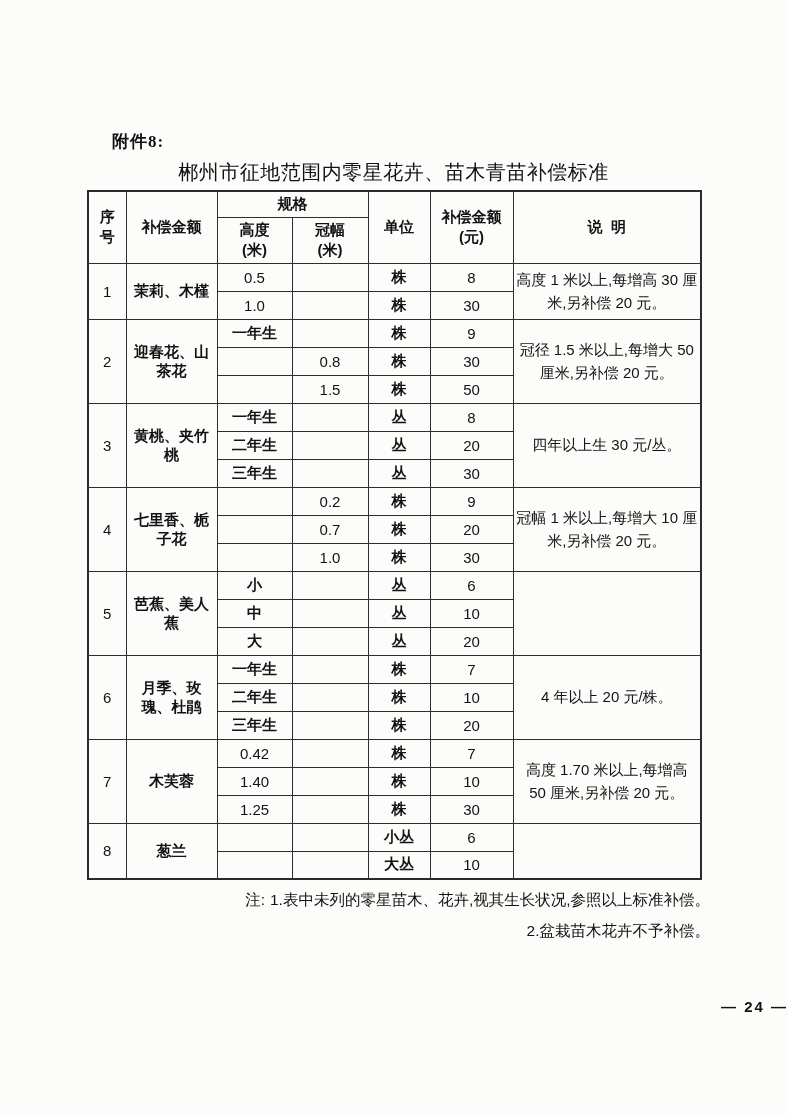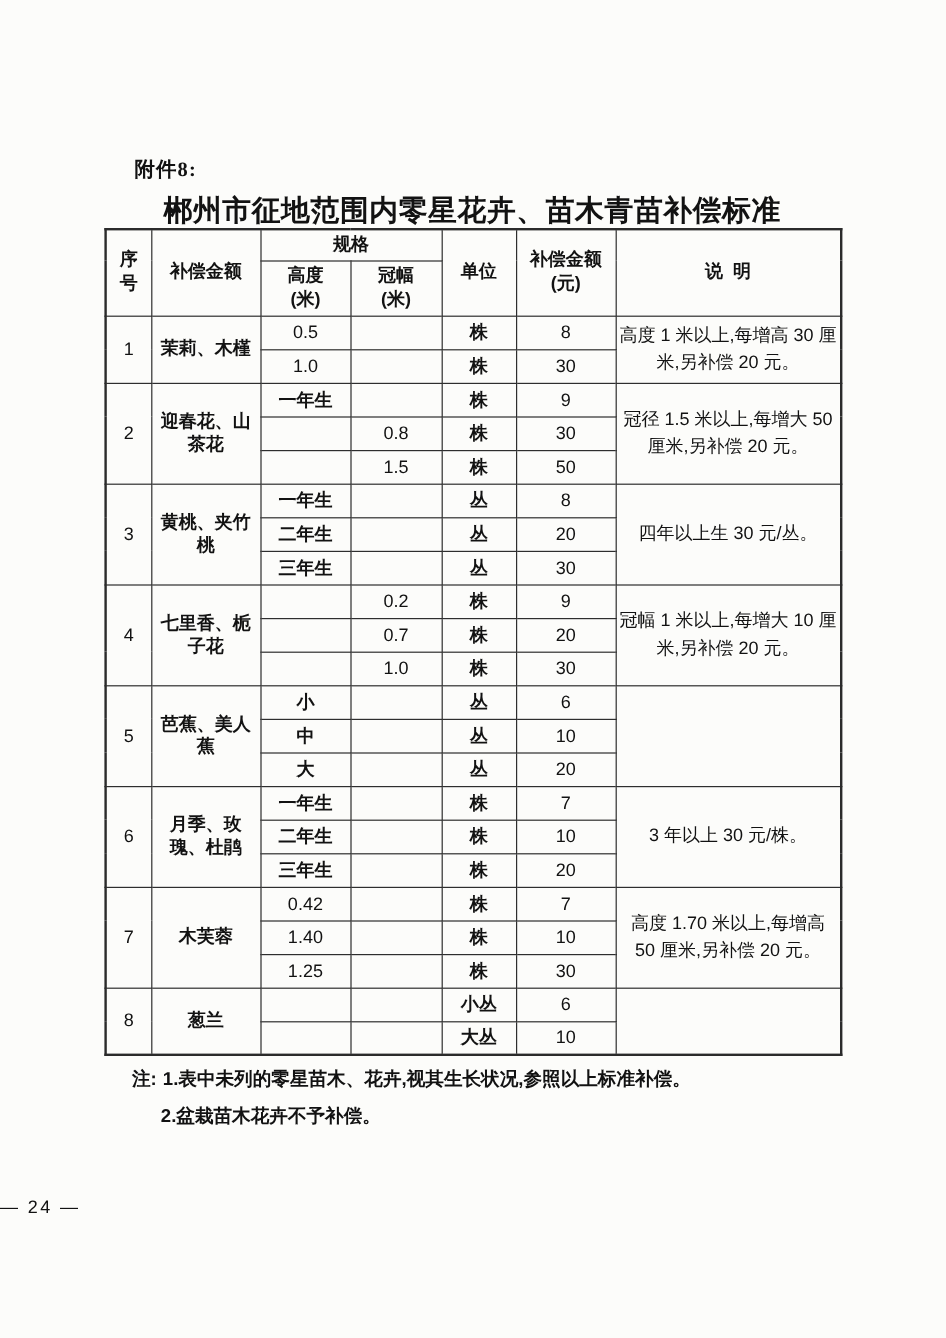--- a/index.html
+++ b/index.html
@@ -12,21 +12,21 @@
     overflow: hidden;
   }
   .page { position: absolute; inset: 0; }
 
   .attachment {
     position: absolute; left: 112px; top: 130px;
     font-size: 17px; font-weight: bold; letter-spacing: 1px; font-family: Liberation Serif, serif;
   }
   .doc-title {
     position: absolute; left: 87px; top: 159px; width: 613px;
-    text-align: center; font-size: 24px; font-weight: bold;
+    text-align: center; font-size: 20px; font-weight: normal;
     letter-spacing: 0.5px;
   }
 
   table.comp {
     position: absolute; left: 87px; top: 190px;
     width: 613px; border-collapse: collapse; table-layout: fixed;
     border: 2px solid #2b2b2b;
   }
   table.comp th, table.comp td {
     border: 1px solid #2e2e2e;
@@ -42,29 +42,29 @@
   tbody tr { height: 28px; }
   td.item-name-cell { font-weight: bold; line-height: 1.3; padding: 0 13px; }
   td.cjk { font-weight: bold; }
   td.note-cell {
     text-align: left; padding: 3px 8px;
     font-weight: normal; line-height: 1.55; font-size: 15px;
   }
 
   .notes {
     position: absolute; left: 110px; top: 889px; width: 600px;
-    font-size: 15.5px; font-weight: bold; line-height: 1.45;
+    font-size: 15.5px; font-weight: normal; line-height: 1.45; text-align: right;
   }
   .note-line { margin-bottom: 9px; }
   .note-line .lbl { margin-right: 5px; }
   .note-line.indent { margin-left: 24px; }
 
   .page-number {
     position: absolute; left: 0; top: 998px; width: 788px;
-    text-align: left; font-size: 15px; font-weight: normal;
+    text-align: right; font-size: 15px; font-weight: bold;
     letter-spacing: 2px;
   }
 </style>
 </head>
 <body>
 
 <div class="page">
 
   <div class="attachment">附件8:</div>
 
@@ -198,21 +198,21 @@
           <td class="cjk">丛</td>
           <td>20</td>
         </tr>
         <tr>
           <td rowspan="3">6</td>
           <td rowspan="3" class="cjk item-name-cell">月季、玫瑰、杜鹃</td>
           <td class="cjk">一年生</td>
           <td></td>
           <td class="cjk">株</td>
           <td>7</td>
-          <td rowspan="3" class="cjk note-cell">3 年以上 30 元/株。</td>
+          <td rowspan="3" class="cjk note-cell">4 年以上 20 元/株。</td>
         </tr>
         <tr>
           <td class="cjk">二年生</td>
           <td></td>
           <td class="cjk">株</td>
           <td>10</td>
         </tr>
         <tr>
           <td class="cjk">三年生</td>
           <td></td>

